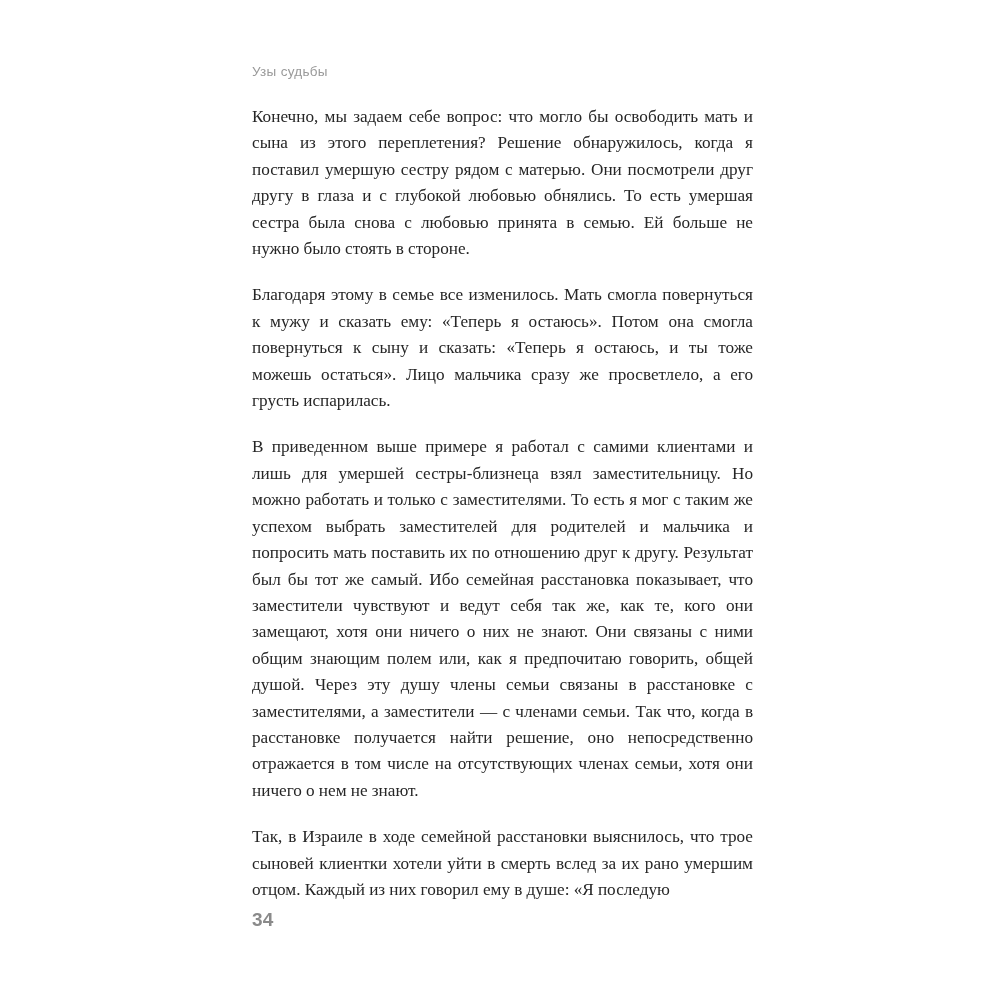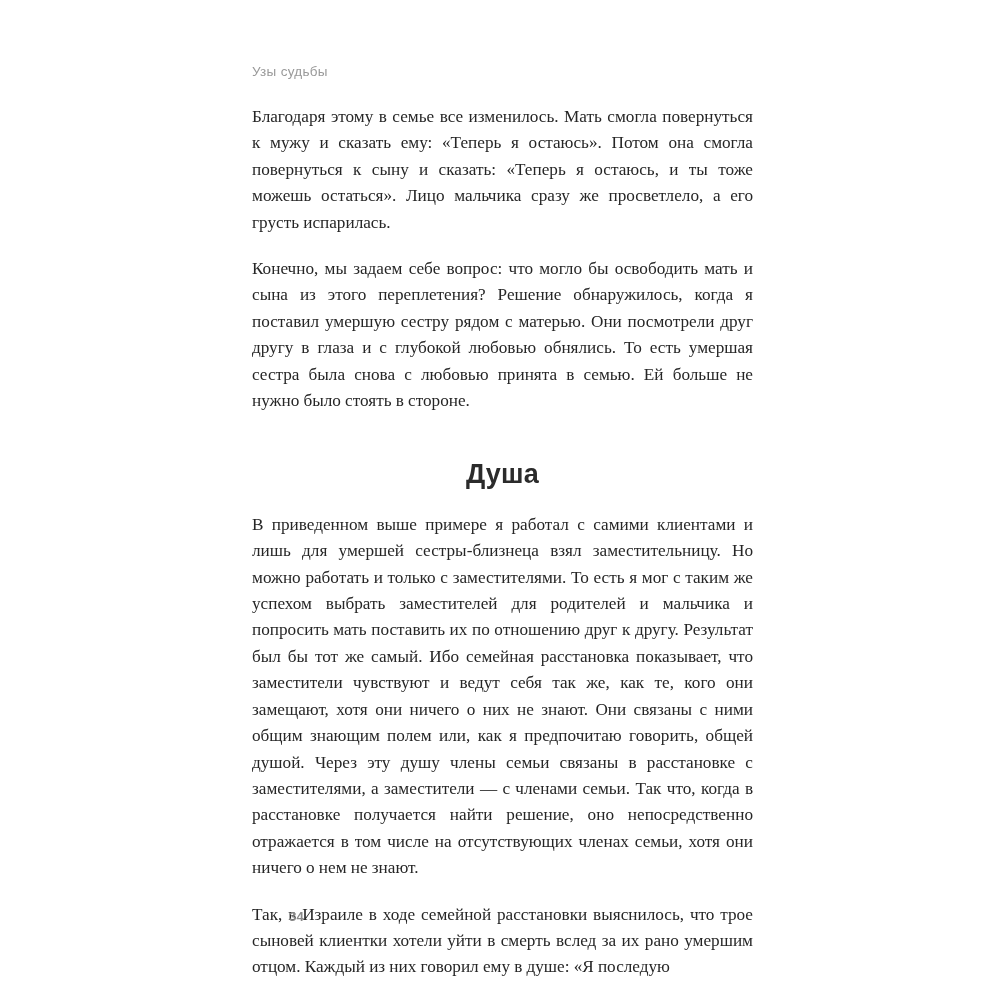--- a/index.html
+++ b/index.html
@@ -73,41 +73,39 @@
     letter-spacing: 0.2px;
     line-height: 1.2;
   }
 
   
   .folio {
     position: absolute;
     left: 252px;
     top: 909px;
     font-family: "Liberation Sans", "DejaVu Sans", sans-serif;
-    font-size: 13px;
+    font-size: 19px;
     font-weight: 700;
     color: #8a8a8a;
     letter-spacing: 0.2px;
-    margin-left: 37px;
   }
 </style>
 </head>
 <body>
 
 <div class="page">
 
   <div class="running-head">Узы судьбы</div>
 
   <div class="text-column">
 
+    <p class="body-text">Конечно, мы задаем себе вопрос: что могло бы освободить мать и сына из этого переплетения? Решение обнаружилось, когда я поставил умершую сестру рядом с матерью. Они посмотрели друг другу в глаза и с глубокой любовью обнялись. То есть умершая сестра была снова с любовью принята в семью. Ей больше не нужно было стоять в стороне.</p>
+
     <p class="body-text">Благодаря этому в семье все изменилось. Мать смогла повернуться к мужу и сказать ему: «Теперь я остаюсь». Потом она смогла повернуться к сыну и сказать: «Теперь я остаюсь, и ты тоже можешь остаться». Лицо мальчика сразу же просветлело, а его грусть испарилась.</p>
 
-    <p class="body-text">Конечно, мы задаем себе вопрос: что могло бы освободить мать и сына из этого переплетения? Решение обнаружилось, когда я поставил умершую сестру рядом с матерью. Они посмотрели друг другу в глаза и с глубокой любовью обнялись. То есть умершая сестра была снова с любовью принята в семью. Ей больше не нужно было стоять в стороне.</p>
-
-    <h2 class="section-heading">Душа</h2>
 
     <p class="body-text">В приведенном выше примере я работал с самими клиентами и лишь для умершей сестры-близнеца взял заместительницу. Но можно работать и только с заместителями. То есть я мог с таким же успехом выбрать заместителей для родителей и мальчика и попросить мать поставить их по отношению друг к другу. Результат был бы тот же самый. Ибо семейная расстановка показывает, что заместители чувствуют и ведут себя так же, как те, кого они замещают, хотя они ничего о них не знают. Они связаны с ними общим знающим полем или, как я предпочитаю говорить, общей душой. Через эту душу члены семьи связаны в расстановке с заместителями, а заместители — с членами семьи. Так что, когда в расстановке получается найти решение, оно непосредственно отражается в том числе на отсутствующих членах семьи, хотя они ничего о нем не знают.</p>
 
     <p class="body-text">Так, в Израиле в ходе семейной расстановки выяснилось, что трое сыновей клиентки хотели уйти в смерть вслед за их рано умершим отцом. Каждый из них говорил ему в душе: «Я последую</p>
 
   </div>
 
   <div class="folio">34</div>
 
 </div>

